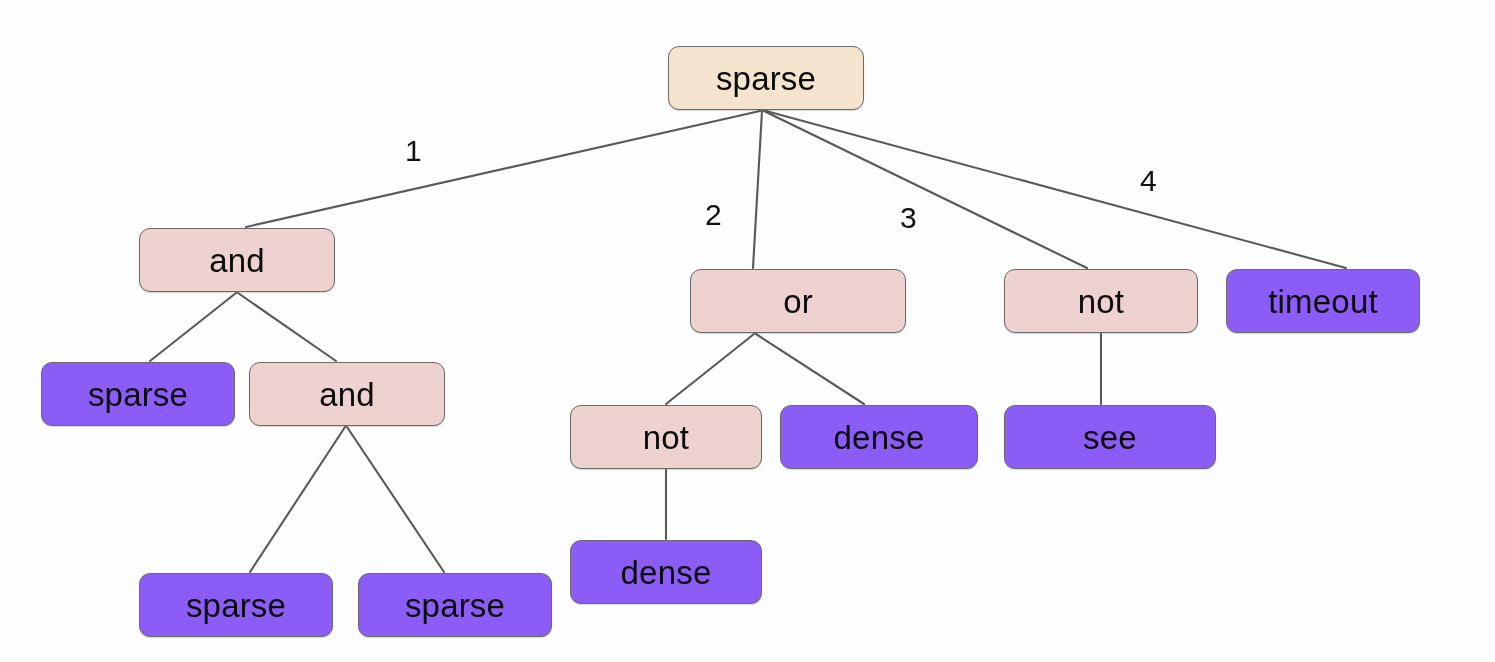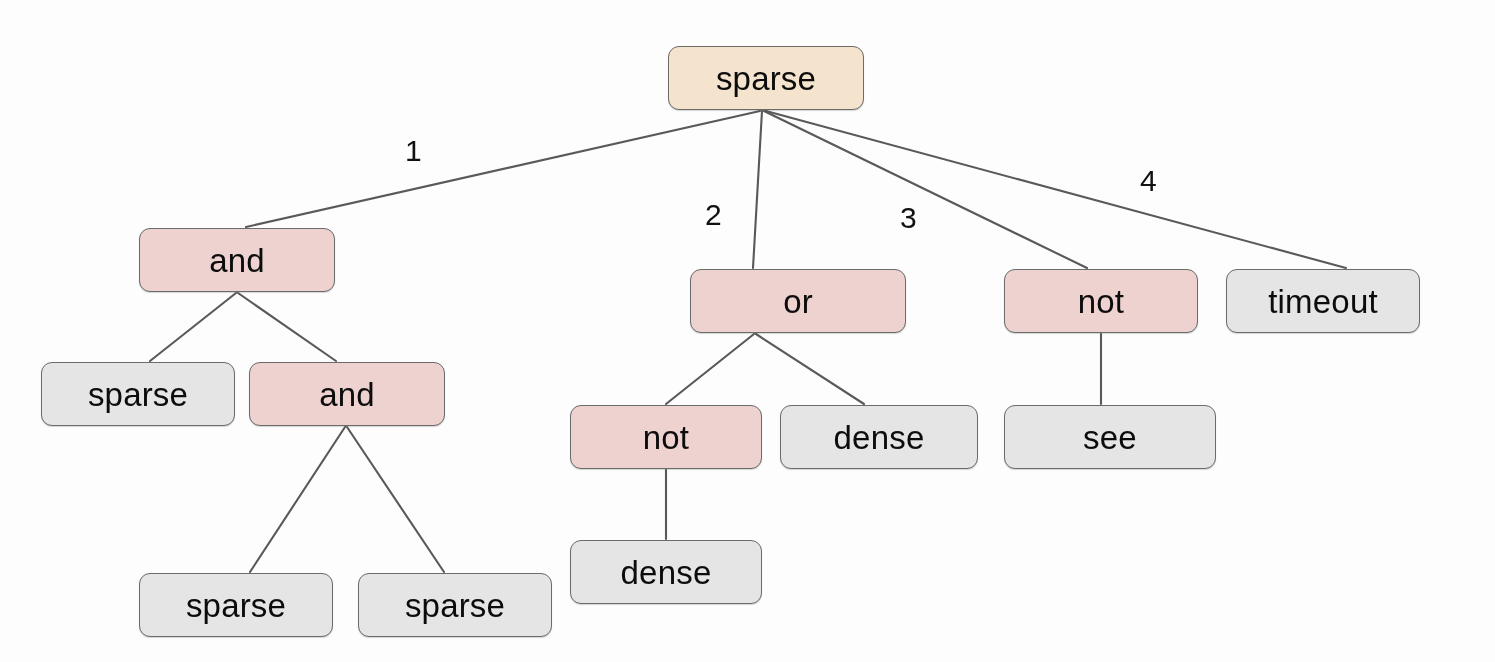--- a/index.html
+++ b/index.html
@@ -32,21 +32,21 @@
     justify-content: center;
     color: #0c0c0c;
     font-size: 33px;
     line-height: 1;
     letter-spacing: 0.2px;
     box-shadow: 0 1px 1px rgba(0,0,0,0.16);
     user-select: none;
   }
   .node-root  { background: #f4e4cd; }
   .node-op    { background: #eed2d0; }
-  .node-leaf  { background: #e5e5e5; }
+  .node-leaf  { background: #8b5cf6; }
   .edge-label {
     position: absolute;
     font-size: 30px;
     color: #111111;
     line-height: 1;
     user-select: none;
   }
 </style>
 </head>
 <body>

